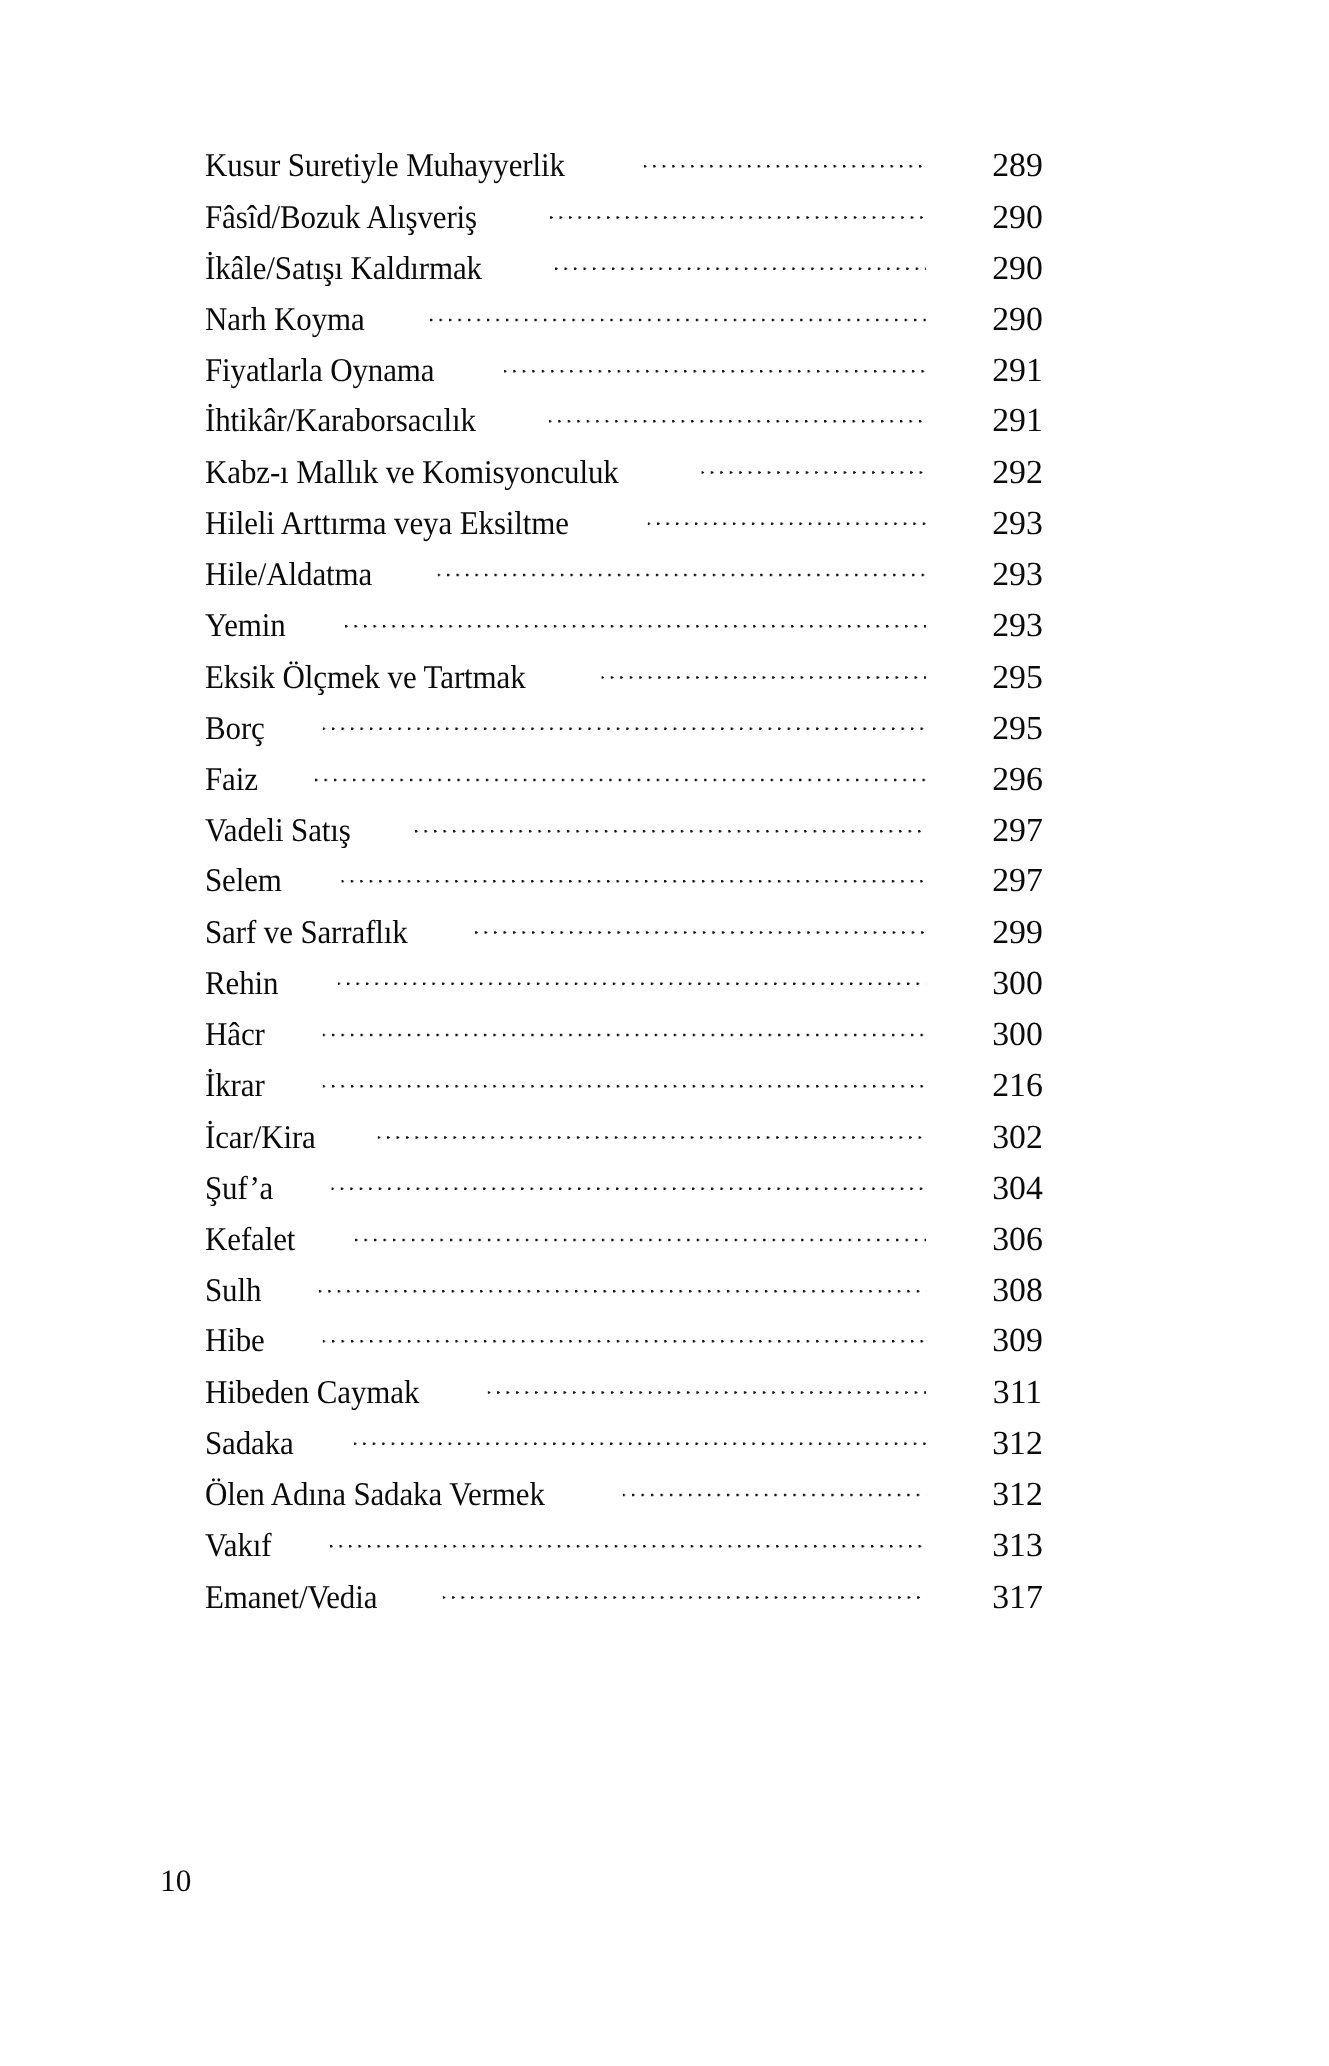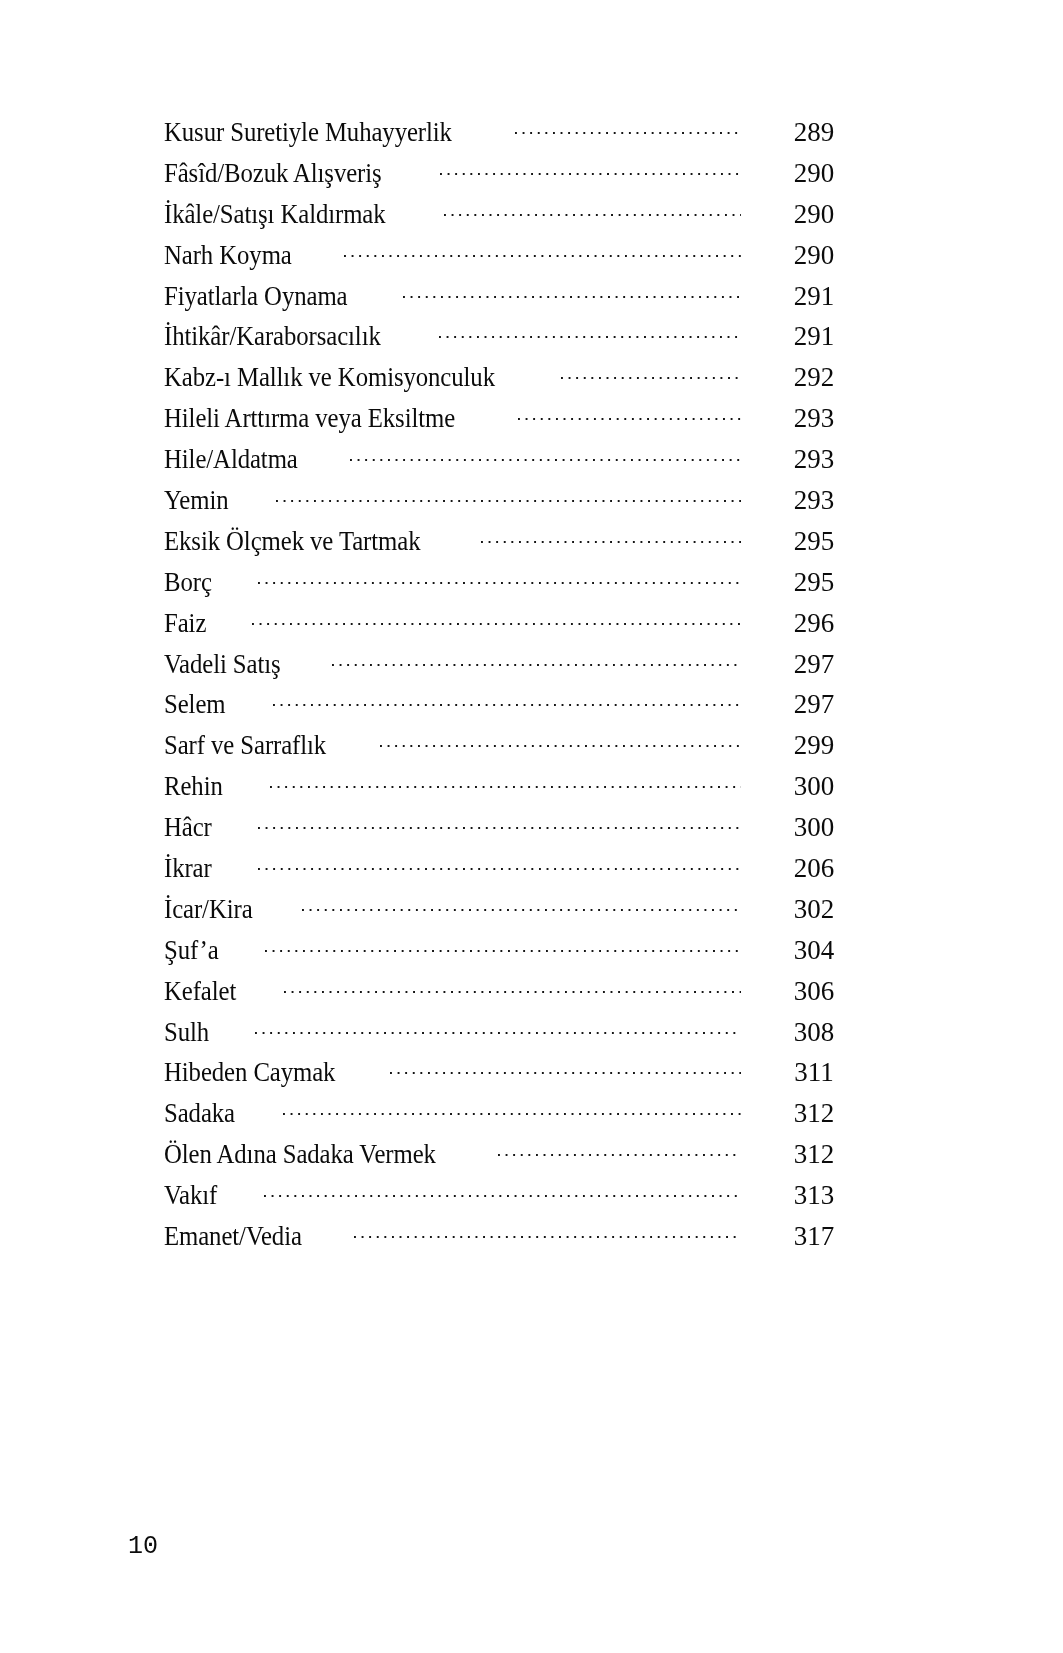--- a/index.html
+++ b/index.html
@@ -73,24 +73,23 @@
     flex: 0 0 auto;
     text-align: center;
     min-width: 52px;
     padding-left: 7px;
   }
 
   .folio {
     position: absolute;
     left: 128px;
     top: 1492px;
-    font-family: Liberation Mono, monospace;
+    font-family: Liberation Serif, serif;
     font-size: 25px;
     color: #0b0b0b;
-    margin-top: 40px;
   }
 </style>
 </head>
 <body>
 
 <div class="page">
 
   <div class="toc" id="toc-list">
       <div class="toc-entry">
     <span class="entry-title">Kusur Suretiyle Muhayyerlik</span>
@@ -178,21 +177,21 @@
     <span class="entry-page">300</span>
   </div>
       <div class="toc-entry">
     <span class="entry-title">Hâcr</span>
     <span class="leader"></span>
     <span class="entry-page">300</span>
   </div>
       <div class="toc-entry">
     <span class="entry-title">İkrar</span>
     <span class="leader"></span>
-    <span class="entry-page">206</span>
+    <span class="entry-page">216</span>
   </div>
       <div class="toc-entry">
     <span class="entry-title">İcar/Kira</span>
     <span class="leader"></span>
     <span class="entry-page">302</span>
   </div>
       <div class="toc-entry">
     <span class="entry-title">Şuf’a</span>
     <span class="leader"></span>
     <span class="entry-page">304</span>
@@ -201,20 +200,25 @@
     <span class="entry-title">Kefalet</span>
     <span class="leader"></span>
     <span class="entry-page">306</span>
   </div>
       <div class="toc-entry">
     <span class="entry-title">Sulh</span>
     <span class="leader"></span>
     <span class="entry-page">308</span>
   </div>
       <div class="toc-entry">
+    <span class="entry-title">Hibe</span>
+    <span class="leader"></span>
+    <span class="entry-page">309</span>
+  </div>
+      <div class="toc-entry">
     <span class="entry-title">Hibeden Caymak</span>
     <span class="leader"></span>
     <span class="entry-page">311</span>
   </div>
       <div class="toc-entry">
     <span class="entry-title">Sadaka</span>
     <span class="leader"></span>
     <span class="entry-page">312</span>
   </div>
       <div class="toc-entry">

